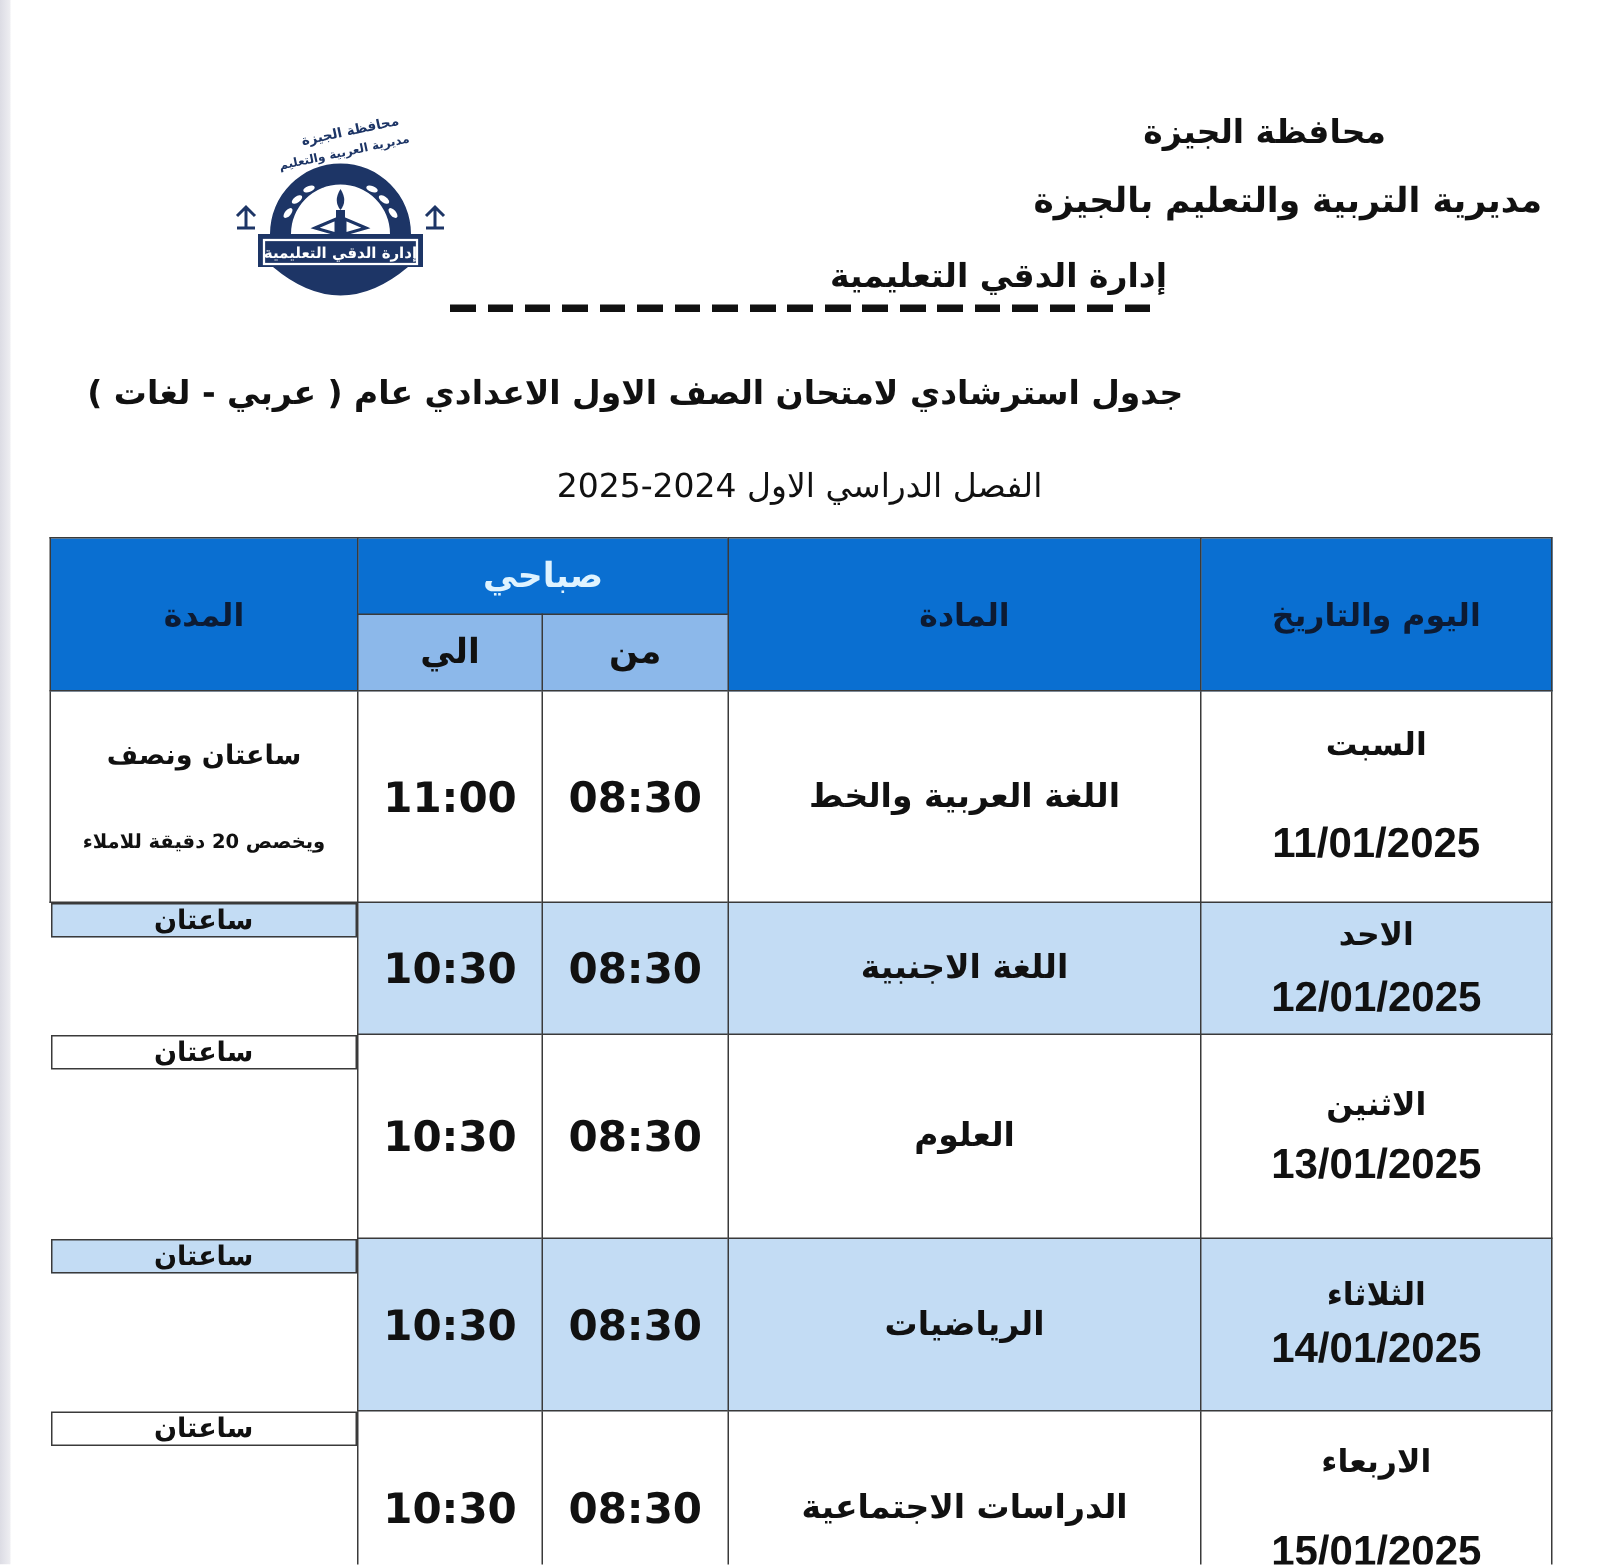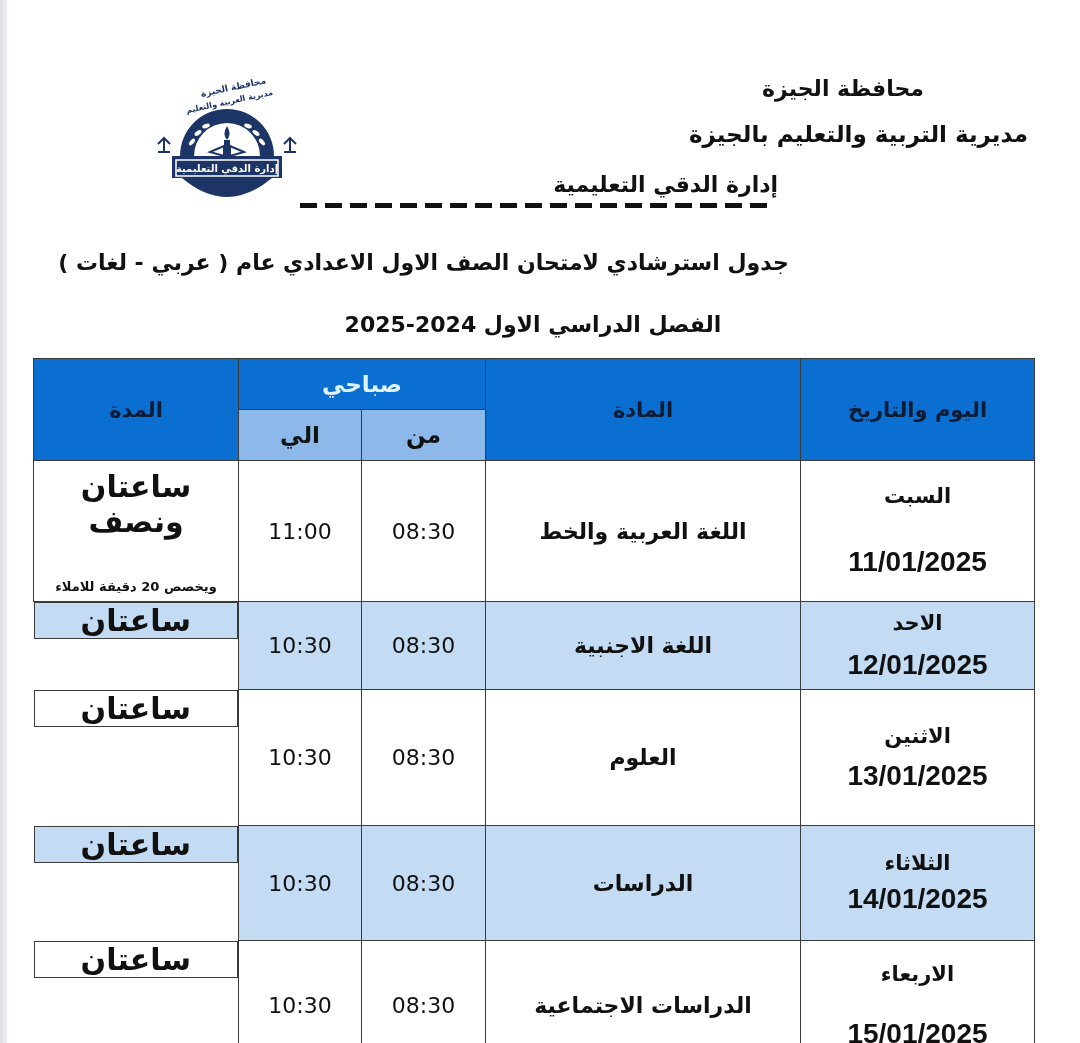--- a/index.html
+++ b/index.html
@@ -20,40 +20,40 @@
   .h1 { top:76px; right:156px; font-size:22px; }
   .h2 { top:121px; right:52px; font-size:23px; }
   .h3 { top:172px; right:302px; font-size:22px; }
   .dashes {
     position:absolute; top:203px; left:300px; width:468px; height:5px;
     background:repeating-linear-gradient(to right,#111 0,#111 17px,transparent 17px,transparent 25px);
   }
   .logo { position:absolute; left:152px; top:76px; width:150px; height:135px; }
   .title1 { position:absolute; top:250px; left:0; width:863px; text-align:center; direction:rtl; font-size:22px; font-weight:bold; }
   .title1 span { position:relative; left:-8px; }
-  .title2 { position:absolute; top:312px; left:0; width:1080px; text-align:center; direction:rtl; font-size:22px; font-weight:bold; }
+  .title2 { position:absolute; top:312px; left:0; width:1080px; text-align:center; direction:rtl; font-size:22px; font-weight:normal; }
   .title2 span { position:relative; left:-7px; }
 
   table.schedule {
     position:absolute; left:33px; top:358px; width:1001px;
     border-collapse:collapse; table-layout:fixed; direction:rtl;
   }
   .schedule td, .schedule th {
     border:1.5px solid #3a3a3a; text-align:center; vertical-align:middle; padding:0;
   }
   .schedule th { background:#0a6fd1; color:#0d1b33; font-weight:bold; font-size:21px; }
   .schedule th.sub { background:#8cb8ea; color:#111; font-size:23px; height:50px; }
   .schedule th.morning { color:#dff3ff; font-size:23px; height:50px; }
   .schedule tr.alt td { background:#c3dcf4; }
   .schedule tr.plain td { background:#ffffff; }
   .day-name { font-size:21px; font-weight:bold; display:block; }
   .day-date { font-family:"Liberation Sans", sans-serif; font-size:28px; font-weight:bold; display:block; }
   .subject { font-size:22px; font-weight:bold; }
-  .time { font-family:"DejaVu Sans", sans-serif; font-size:22px; font-weight:normal; }
-  .duration { font-size:30px; font-weight:bold; display:block; }
+  .time { font-family:"DejaVu Sans", sans-serif; font-size:28px; font-weight:bold; }
+  .duration { font-size:18px; font-weight:bold; display:block; }
   .note { font-size:13px; font-weight:bold; display:block; }
 </style>
 </head>
 <body>
 
 <div class="left-edge"></div>
 
 <div class="header-text h1">محافظة الجيزة</div>
 <div class="header-text h2">مديرية التربية والتعليم بالجيزة</div>
 <div class="header-text h3">إدارة الدقي التعليمية</div>
@@ -139,21 +139,21 @@
       <td class="subject">العلوم</td>
       <td class="time">08:30</td>
       <td class="time">10:30</td>
       <td class="duration">ساعتان</td>
     </tr>
     <tr class="alt" style="height:115px">
       <td>
         <span class="day-name" style="margin-bottom:8px">الثلاثاء</span>
         <span class="day-date">14/01/2025</span>
       </td>
-      <td class="subject">الدراسات</td>
+      <td class="subject">الرياضيات</td>
       <td class="time">08:30</td>
       <td class="time">10:30</td>
       <td class="duration">ساعتان</td>
     </tr>
     <tr class="plain" style="height:130px">
       <td>
         <span class="day-name" style="margin-bottom:32px">الاربعاء</span>
         <span class="day-date">15/01/2025</span>
       </td>
       <td class="subject">الدراسات الاجتماعية</td>

